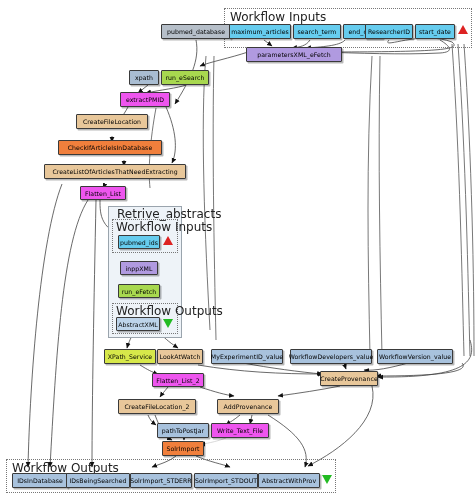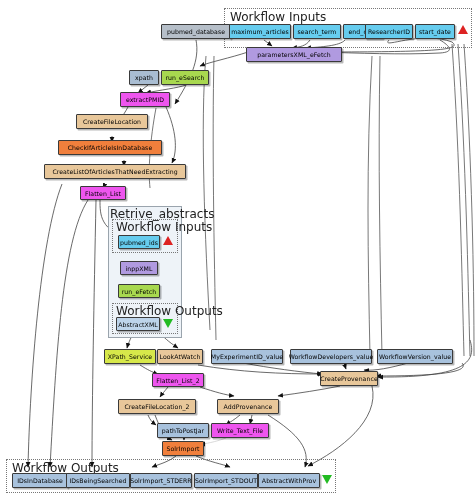--- a/index.html
+++ b/index.html
@@ -175,21 +175,21 @@
     <span>CheckIfArticleIsInDatabase</span>
   </div>
   <div class="node n-tan" style="left:44px;top:164px;width:142px;height:15px;">
     <span>CreateListOfArticlesThatNeedExtracting</span>
   </div>
   <div class="node n-magenta" style="left:80px;top:186px;width:46px;height:14px;">
     <span>Flatten_List</span>
   </div>
 
   <div class="group grp-solid" style="left:108px;top:206px;width:74px;height:132px;"></div>
-  <div class="grp-label" style="left:109px;top:207px;">Retrive_abstracts</div>
+  <div class="grp-label" style="left:116px;top:207px;">Retrive_abstracts</div>
 
   <div class="group grp-dotted" style="left:112px;top:219px;width:66px;height:34px;"></div>
   <div class="grp-label" style="left:115px;top:220px;">Workflow Inputs</div>
   <div class="node n-cyan" style="left:118px;top:235px;width:42px;height:14px;">
     <span>pubmed_ids</span>
   </div>
   <div class="tri tri-up" style="left:163px;top:236px;"></div>
 
   <div class="node n-lav" style="left:120px;top:261px;width:38px;height:14px;">
     <span>inppXML</span>

